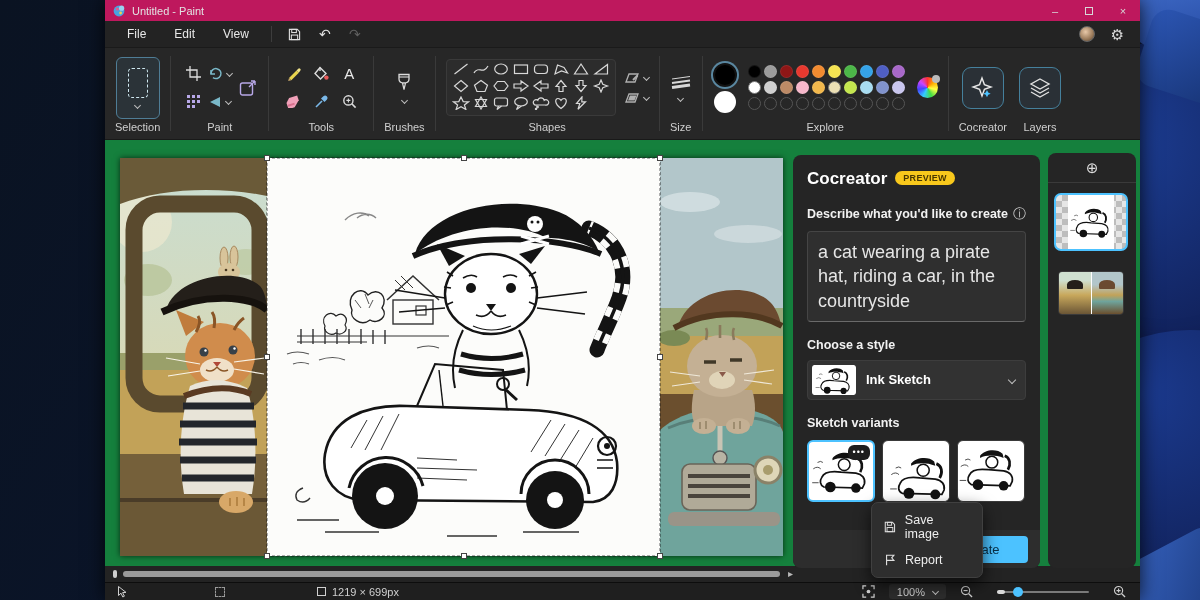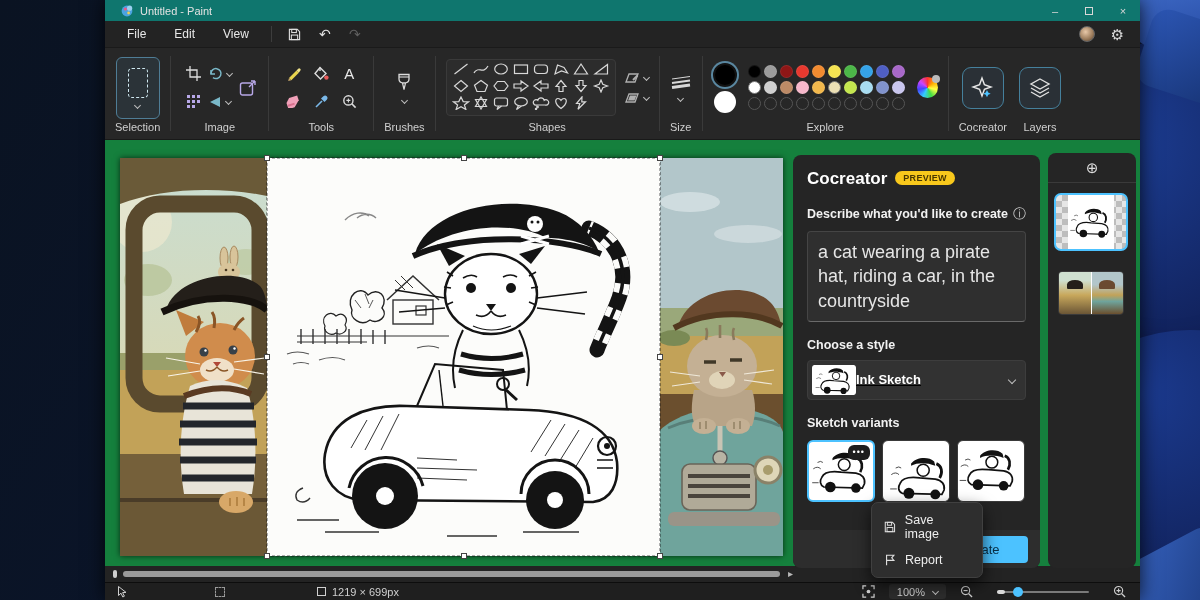--- a/index.html
+++ b/index.html
@@ -10,21 +10,21 @@
   .bloom{position:absolute;border-radius:50%;}
   .bloom.b1{right:-140px;top:40px;width:330px;height:330px;background:radial-gradient(circle at 30% 30%,#1d3f96,#122460 60%,#0c1840);box-shadow:inset -8px -14px 30px #0a123a;}
   .bloom.b2{right:-150px;top:330px;width:320px;height:320px;background:radial-gradient(circle at 35% 20%,#1b3a8e,#101f55 65%,#0b1538);}
   .petal{position:absolute;background:linear-gradient(135deg,#4b7ad8,#1d3f96);border-radius:18px;}
   .petal.p1{right:-30px;top:-34px;width:110px;height:90px;transform:rotate(32deg);}
   .petal.p2{right:-52px;top:20px;width:110px;height:80px;transform:rotate(18deg);background:linear-gradient(135deg,#2c56b4,#15306e);}
   .petal.p3{right:-40px;bottom:-40px;width:120px;height:96px;transform:rotate(-28deg);background:linear-gradient(135deg,#3a68c8,#15306e);}
   
   #win{position:absolute;left:105px;top:0;width:1035px;height:600px;background:#232323;box-shadow:0 0 18px #000c;overflow:hidden;}
   
-  #titlebar{position:relative;height:21px;background:#0f766e;display:flex;align-items:center;padding-left:16px;}
+  #titlebar{position:relative;height:21px;background:#be185d;display:flex;align-items:center;padding-left:8px;}
   #titlebar .title{font-size:11px;color:#e2e2e2;margin-left:6px;}
   .wc{margin-left:auto;display:flex;height:100%;}
   .wc .btn{width:34px;height:100%;display:flex;align-items:center;justify-content:center;color:#d8d8d8;font-size:11px;}
   .wc .maxbox{width:8px;height:8px;border:1px solid #d8d8d8;display:inline-block;}
   
   #menubar{height:27px;background:#232323;display:flex;align-items:center;padding:0 10px;gap:4px;border-bottom:1px solid #1a1a1a;}
   .menu-item{color:#e8e8e8;font-size:12px;padding:3px 12px;border-radius:4px;}
   .msep{width:1px;height:16px;background:#3d3d3d;margin:0 6px;}
   .mb-ic{display:flex;align-items:center;justify-content:center;width:26px;height:20px;border-radius:4px;}
   .glyph{font-size:14px;color:#e0e0e0;line-height:1;}
@@ -68,21 +68,21 @@
   .selection{position:absolute;left:147px;top:0;width:393px;height:398px;border:1px dashed #aeaeae;outline:1px dashed rgba(20,20,20,.4);}
   .handle{position:absolute;width:6px;height:6px;background:#fff;border:1px solid #444;}
   
   #cocreator{position:absolute;left:688px;top:15px;width:247px;height:413px;background:#252525;border-radius:8px;padding:14px 14px 0;}
   #cocreator h2{color:#fff;font-size:17px;display:inline;}
   .badge{display:inline-block;background:#f8c81c;color:#4a3800;font-size:9px;font-weight:bold;border-radius:9px;padding:2px 8px;margin-left:8px;vertical-align:3px;letter-spacing:.3px;}
   .lblrow{display:flex;align-items:center;justify-content:space-between;margin-top:16px;}
   .slabel{color:#f2f2f2;font-size:12.5px;font-weight:bold;}
   .info{color:#c8c8c8;font-size:13px;}
   .prompt{margin-top:8px;background:#2f2f2f;border:1px solid #454545;border-bottom-color:#6a6a6a;border-radius:4px;min-height:64px;padding:8px 10px;font-size:18px;color:#e6e6e6;line-height:1.35;}
-  .dropdown{margin-top:8px;background:#323232;border:1px solid #3d3d3d;border-radius:4px;height:40px;display:flex;align-items:center;padding:4px 10px 4px 4px;text-decoration:underline;}
+  .dropdown{margin-top:8px;background:#323232;border:1px solid #3d3d3d;border-radius:4px;height:40px;display:flex;align-items:center;padding:4px 10px 4px 4px;gap:10px;}
   .style-thumb{width:44px;height:30px;background:#fff;border-radius:3px;overflow:hidden;display:flex;align-items:center;justify-content:center;}
   .dropdown .val{color:#fff;font-size:13px;font-weight:bold;flex:1;}
   .variants{margin-top:10px;display:flex;gap:7px;position:relative;}
   .vthumb{width:68px;height:62px;background:#fff;border-radius:6px;overflow:hidden;position:relative;border:1px solid #3a3a3a;}
   .vthumb.selected{border:2px solid #4cc2ff;}
   .vthumb svg{width:100%;height:100%;}
   .more{position:absolute;right:3px;top:3px;background:#1e1e1e;color:#fff;font-size:9px;line-height:1;border-radius:6px;padding:3px 5px;letter-spacing:1px;}
   .ctxmenu{position:absolute;left:64px;top:26px;width:112px;background:#2e2e2e;border:1px solid #404040;border-radius:7px;box-shadow:0 6px 16px #000a;padding:4px 0;z-index:5;margin-top:36px;}
   .ctxitem{display:flex;align-items:center;gap:9px;padding:6px 12px;color:#eee;font-size:12.5px;}
   .cocr-footer{position:absolute;left:0;bottom:0;width:100%;height:38px;background:#2d2d2d;border-radius:0 0 8px 8px;display:flex;align-items:center;justify-content:flex-end;gap:10px;padding:0 12px;}
@@ -217,21 +217,21 @@
                 </svg>
               </span>
             <span class="ic">
                 <svg width="14" height="12" viewBox="0 0 14 12">
                   <polygon points="1,6 11,1 11,11" fill="#7ab8c8"></polygon>
                 </svg>
                 <span class="chev sm" style="margin-left:3px;"></span>
               </span>
           </div>
         </div>
-        <span class="lbl">Image</span>
+        <span class="lbl">Paint</span>
       </div>
       <div class="vdiv"></div>
 
       <div class="sec">
         <div class="body">
           <div class="tools-grid">
             <span class="ic">
                 <svg width="15" height="15" viewBox="0 0 15 15">
                   <path d="M3,12 L10.5,4.5 L12.8,6.8 L5.3,14.3 Z" fill="#e8d44d"></path>
                   <path d="M10.5,4.5 L12.2,2.8 a1.4,1.4 0 0 1 2,2 L12.8,6.8 Z" fill="#f0e28a"></path>

